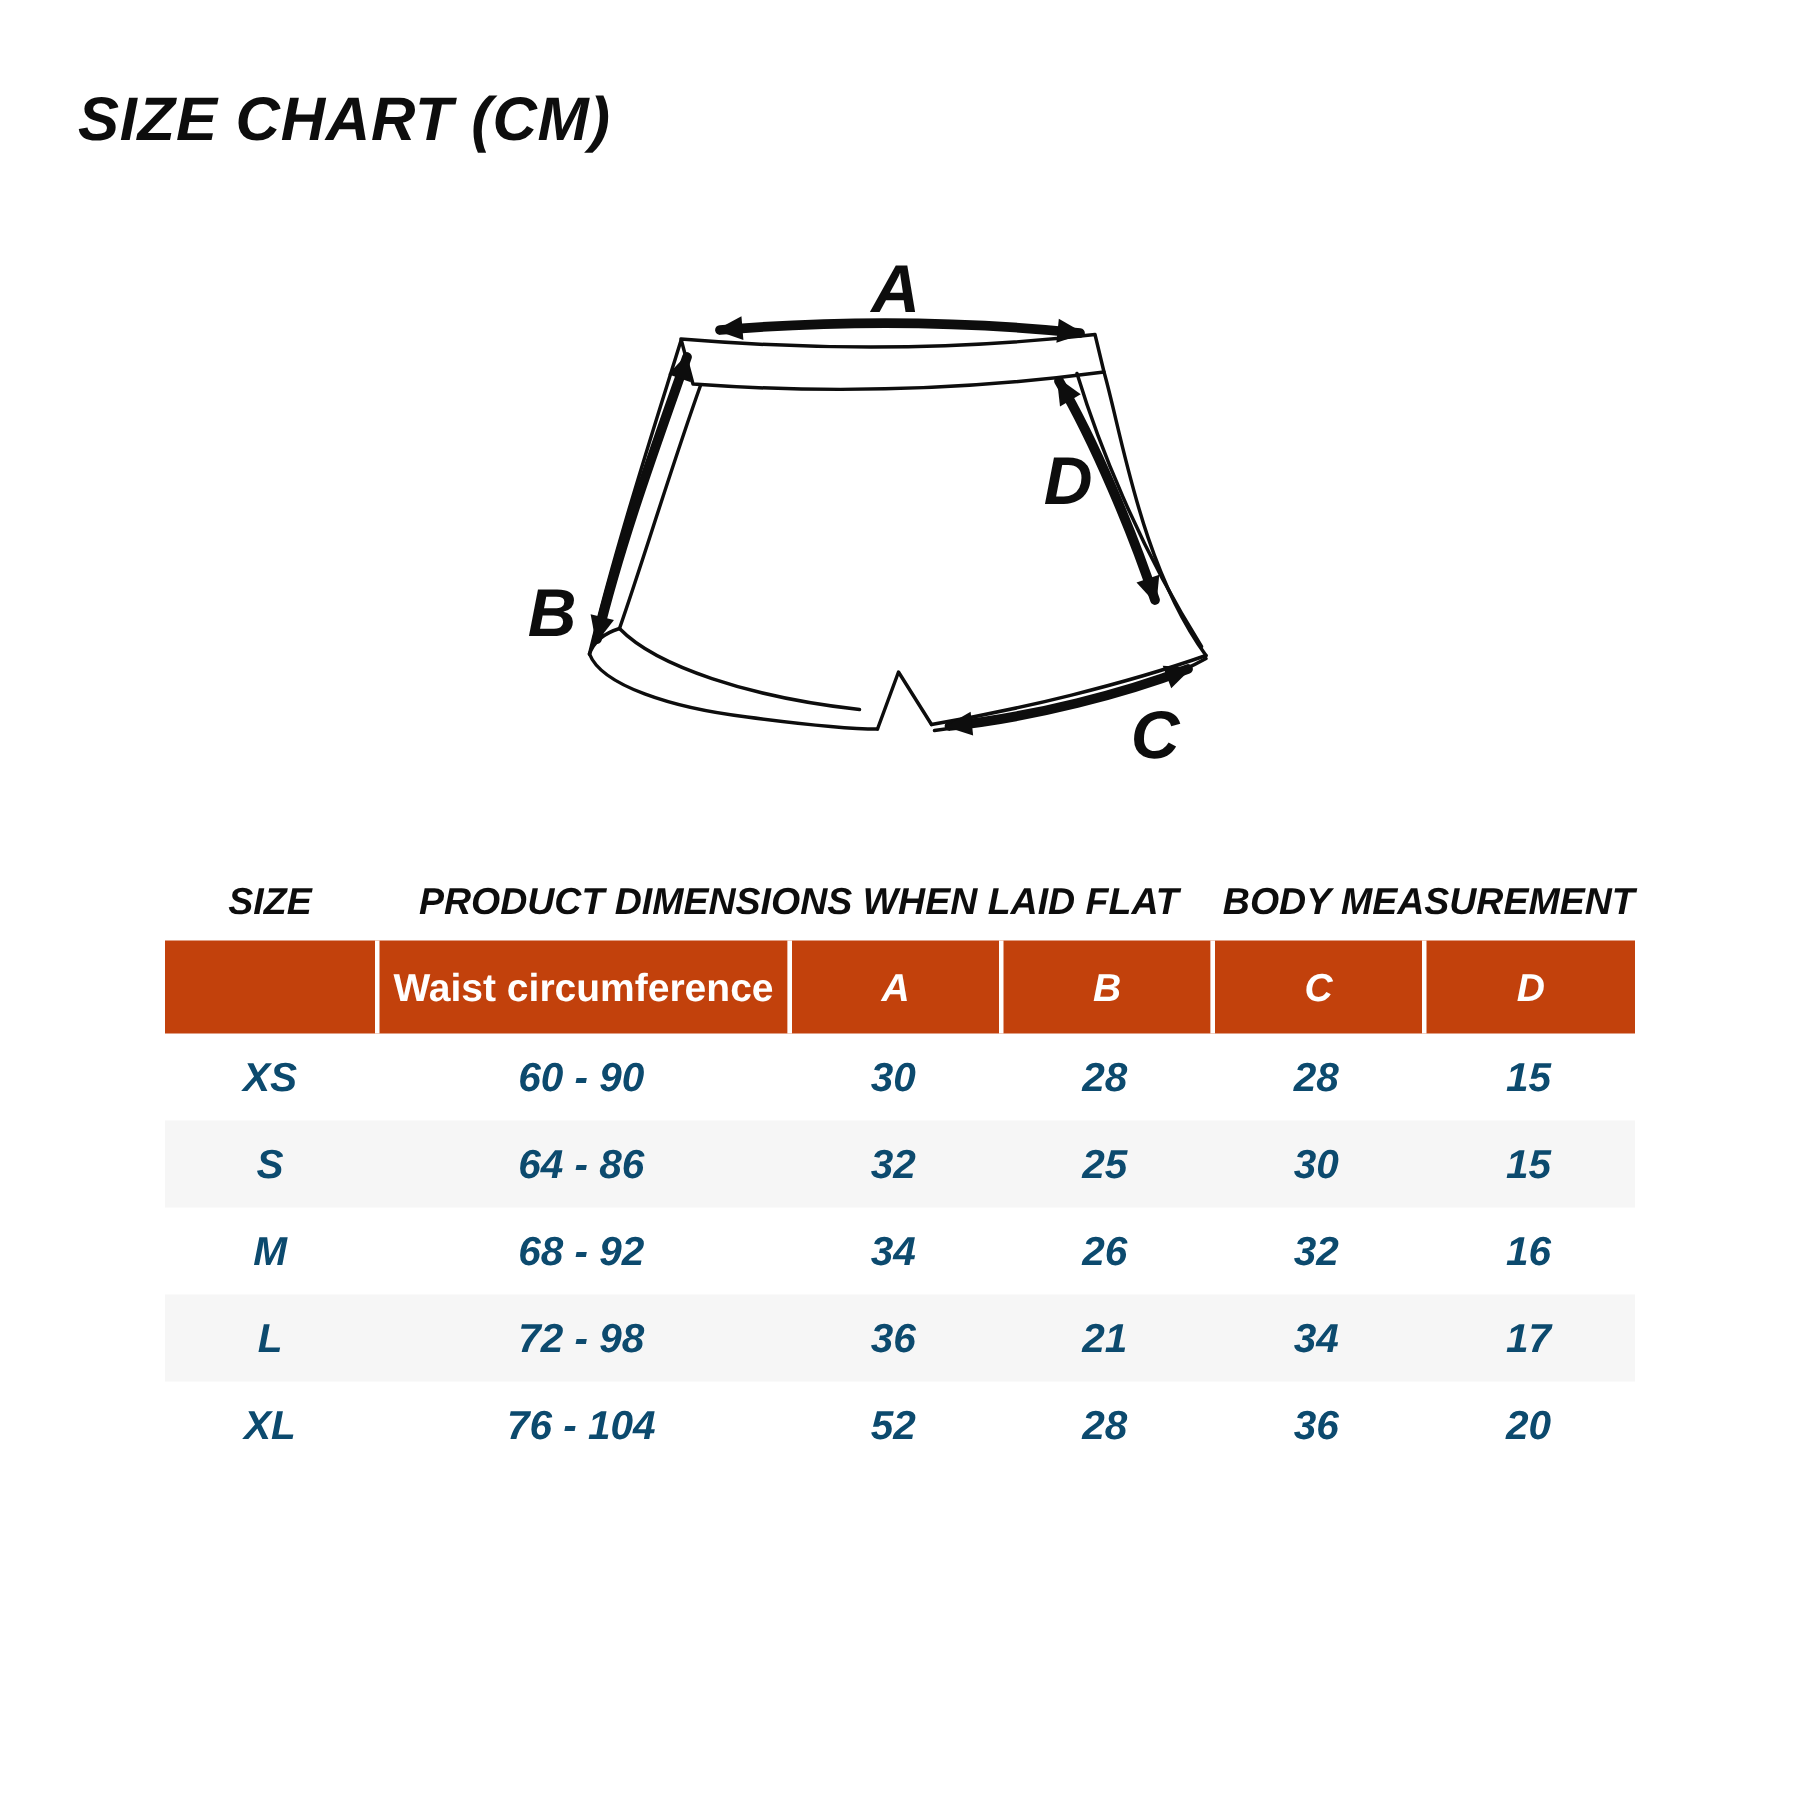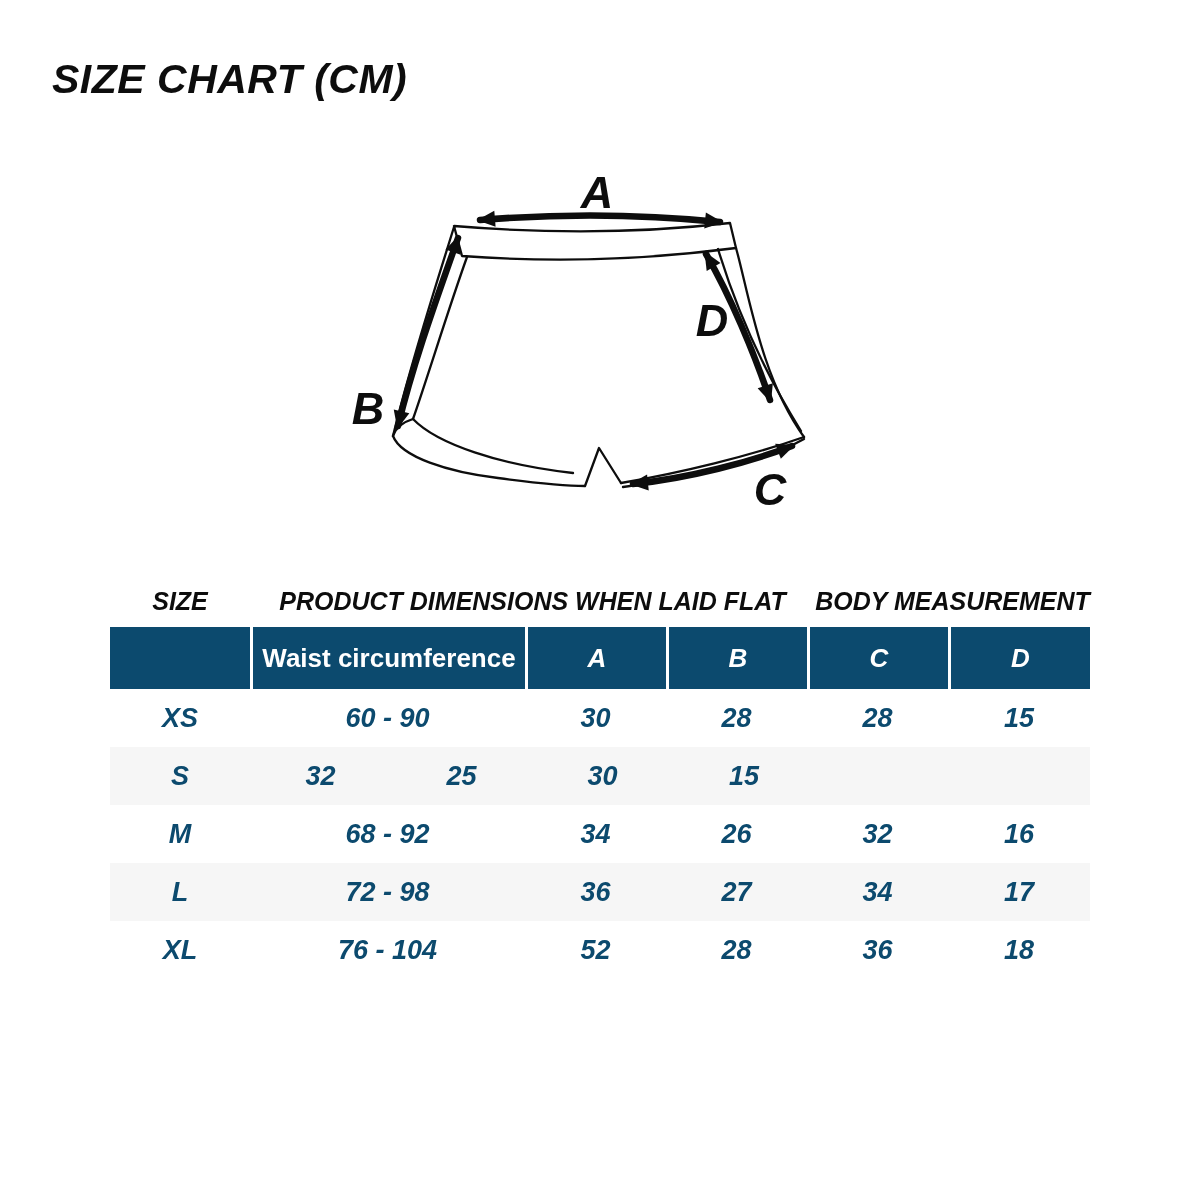--- a/index.html
+++ b/index.html
@@ -60,21 +60,21 @@
   }
   .g-size { width: 140px; }
   .g-body { width: 275px; }
   .g-product { width: 565px; }
   .head-row {
     display: flex;
     height: 62px;
   }
   .hcell {
     box-sizing: border-box;
-    background: #0c4a6e;
+    background: #c2410c;
     color: #ffffff;
     display: flex;
     align-items: center;
     justify-content: center;
     font-size: 26px;
     font-weight: bold;
     height: 62px;
   }
   .hcell + .hcell { border-left: 3px solid #ffffff; }
   .hcell.it { font-style: italic; }
@@ -169,47 +169,48 @@
       <div class="dcell c1">XS</div>
       <div class="dcell c2">60 - 90</div>
       <div class="dcell c3">30</div>
       <div class="dcell c4">28</div>
       <div class="dcell c5">28</div>
       <div class="dcell c6">15</div>
     </div>
 
     <div class="data-row alt">
       <div class="dcell c1">S</div>
+      <div class="dcell c2">64 - 86</div>
       <div class="dcell c3">32</div>
       <div class="dcell c4">25</div>
       <div class="dcell c5">30</div>
       <div class="dcell c6">15</div>
     </div>
 
     <div class="data-row">
       <div class="dcell c1">M</div>
       <div class="dcell c2">68 - 92</div>
       <div class="dcell c3">34</div>
       <div class="dcell c4">26</div>
       <div class="dcell c5">32</div>
       <div class="dcell c6">16</div>
     </div>
 
     <div class="data-row alt">
       <div class="dcell c1">L</div>
       <div class="dcell c2">72 - 98</div>
       <div class="dcell c3">36</div>
-      <div class="dcell c4">27</div>
+      <div class="dcell c4">21</div>
       <div class="dcell c5">34</div>
       <div class="dcell c6">17</div>
     </div>
 
     <div class="data-row">
       <div class="dcell c1">XL</div>
       <div class="dcell c2">76 - 104</div>
       <div class="dcell c3">52</div>
       <div class="dcell c4">28</div>
       <div class="dcell c5">36</div>
-      <div class="dcell c6">18</div>
+      <div class="dcell c6">20</div>
     </div>
 
   </div>
 </div>
 
 </body></html>

